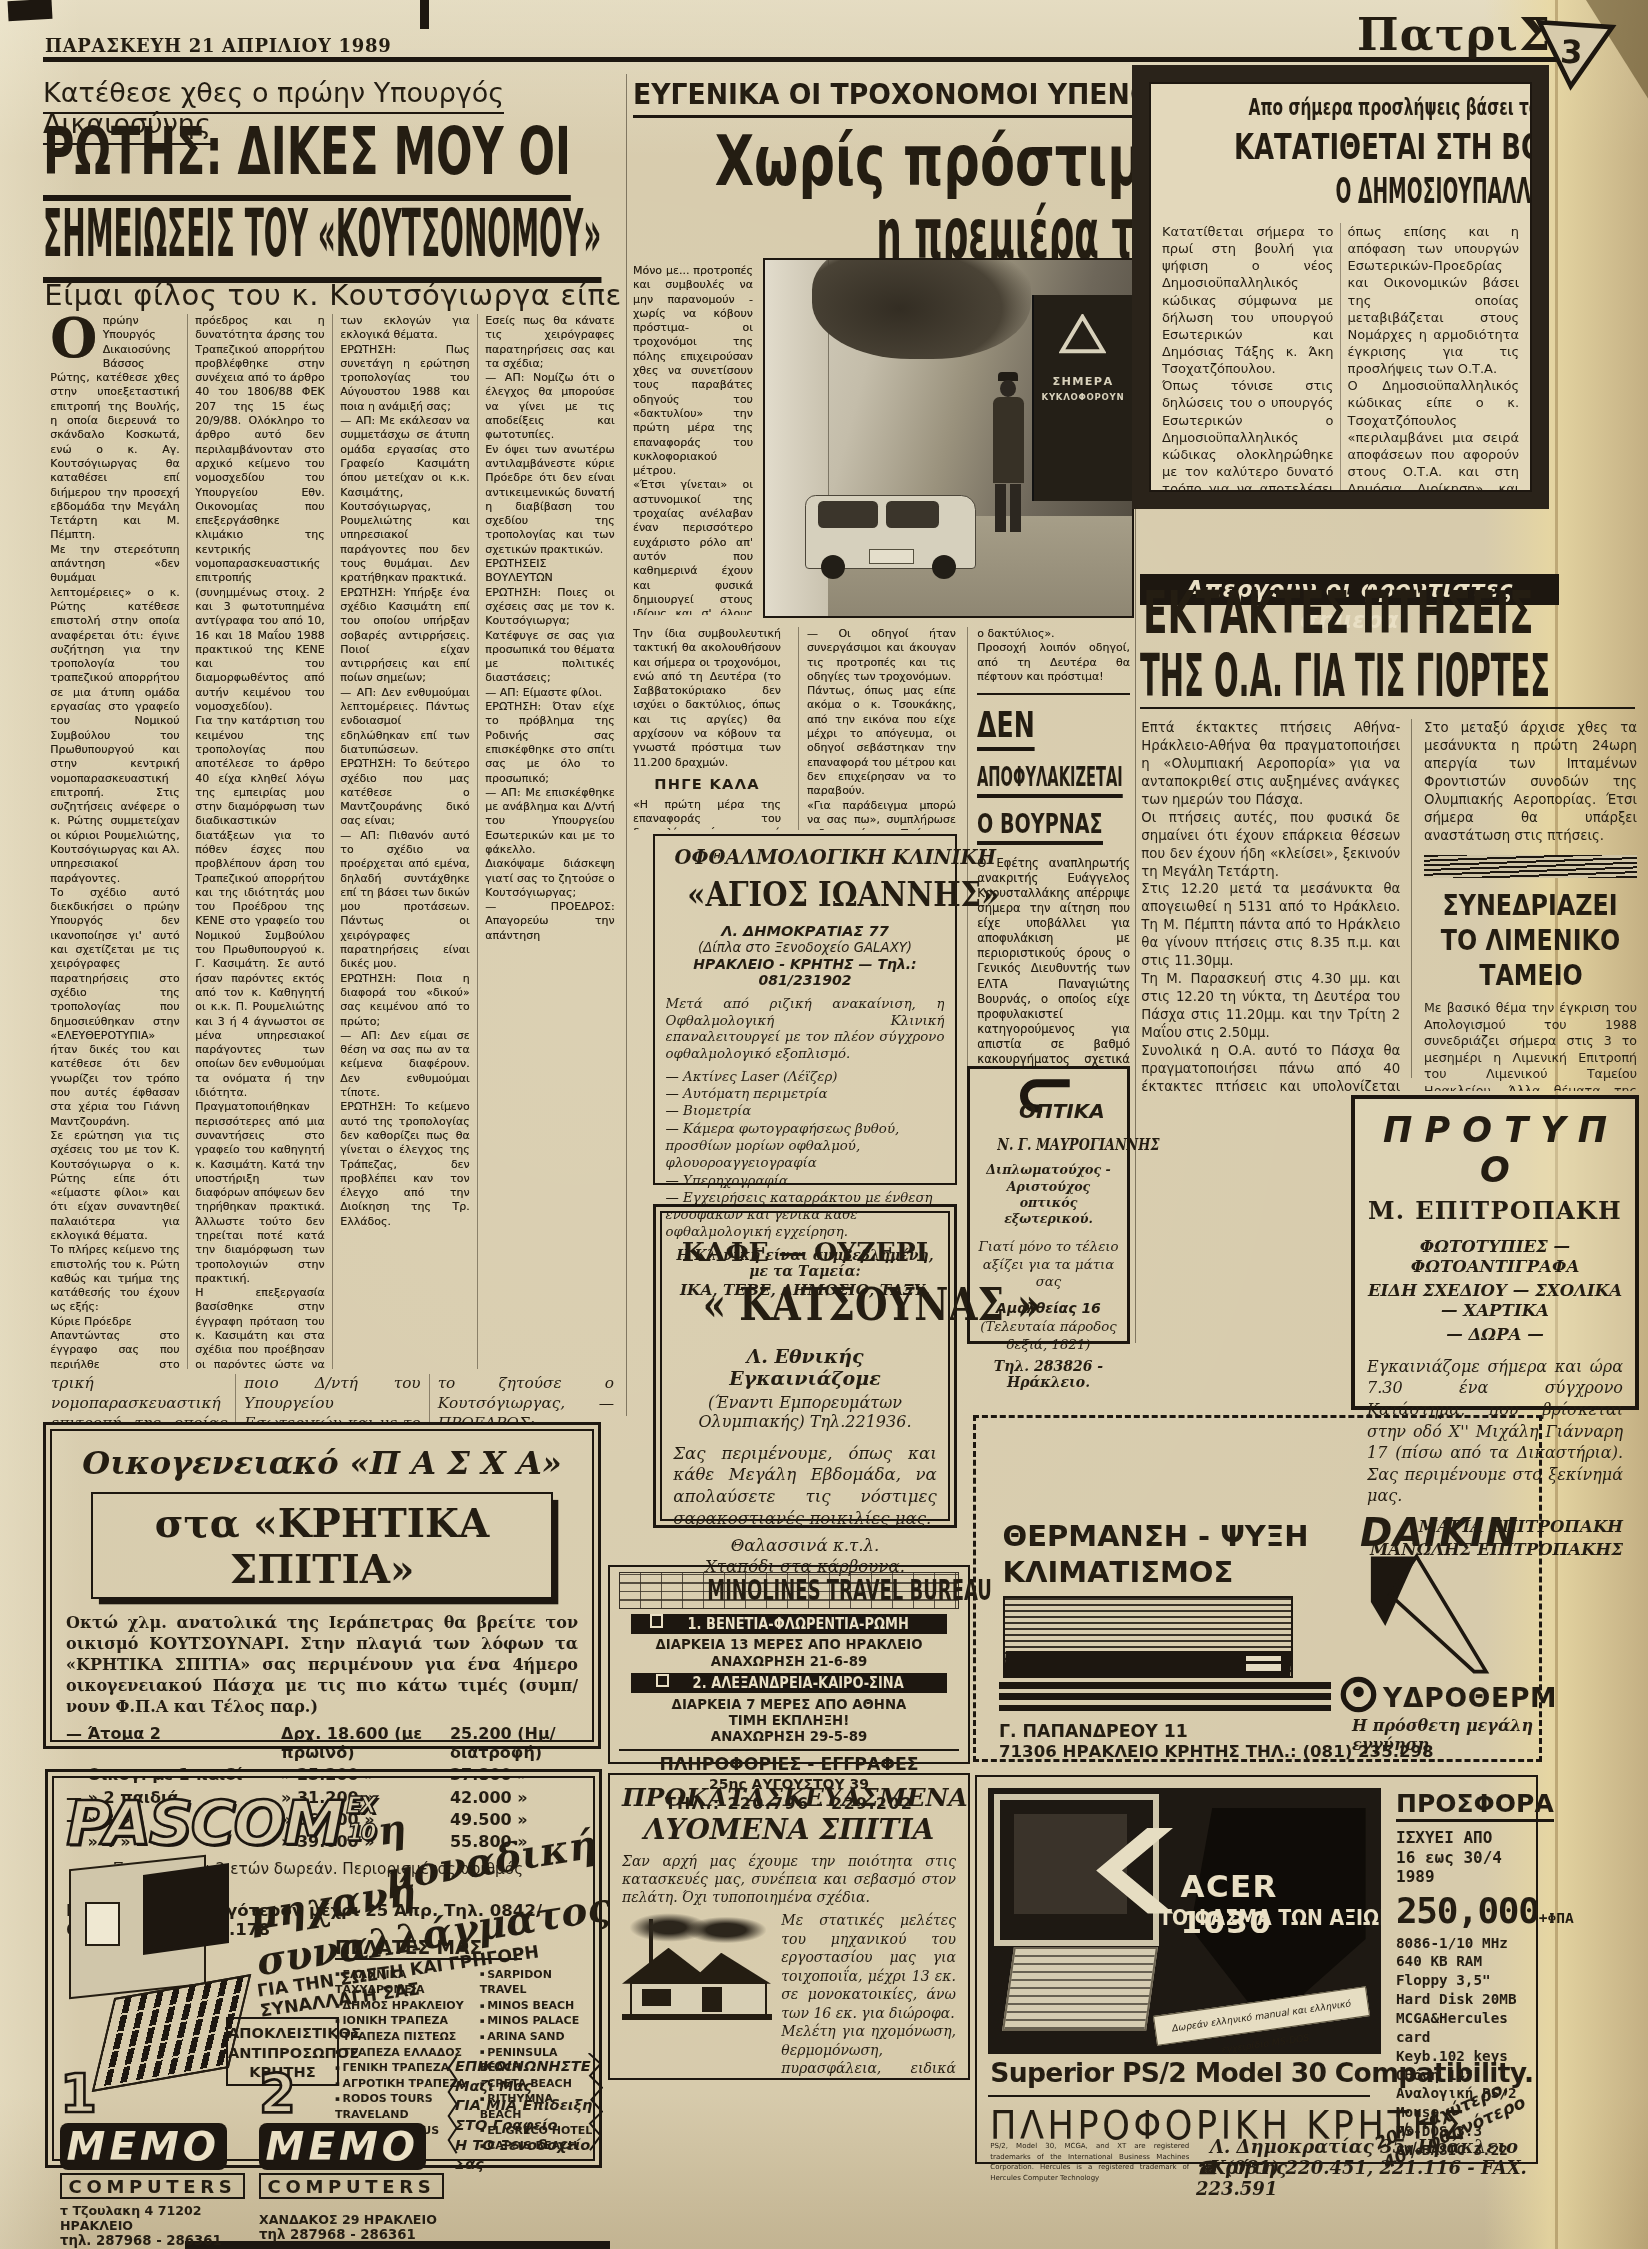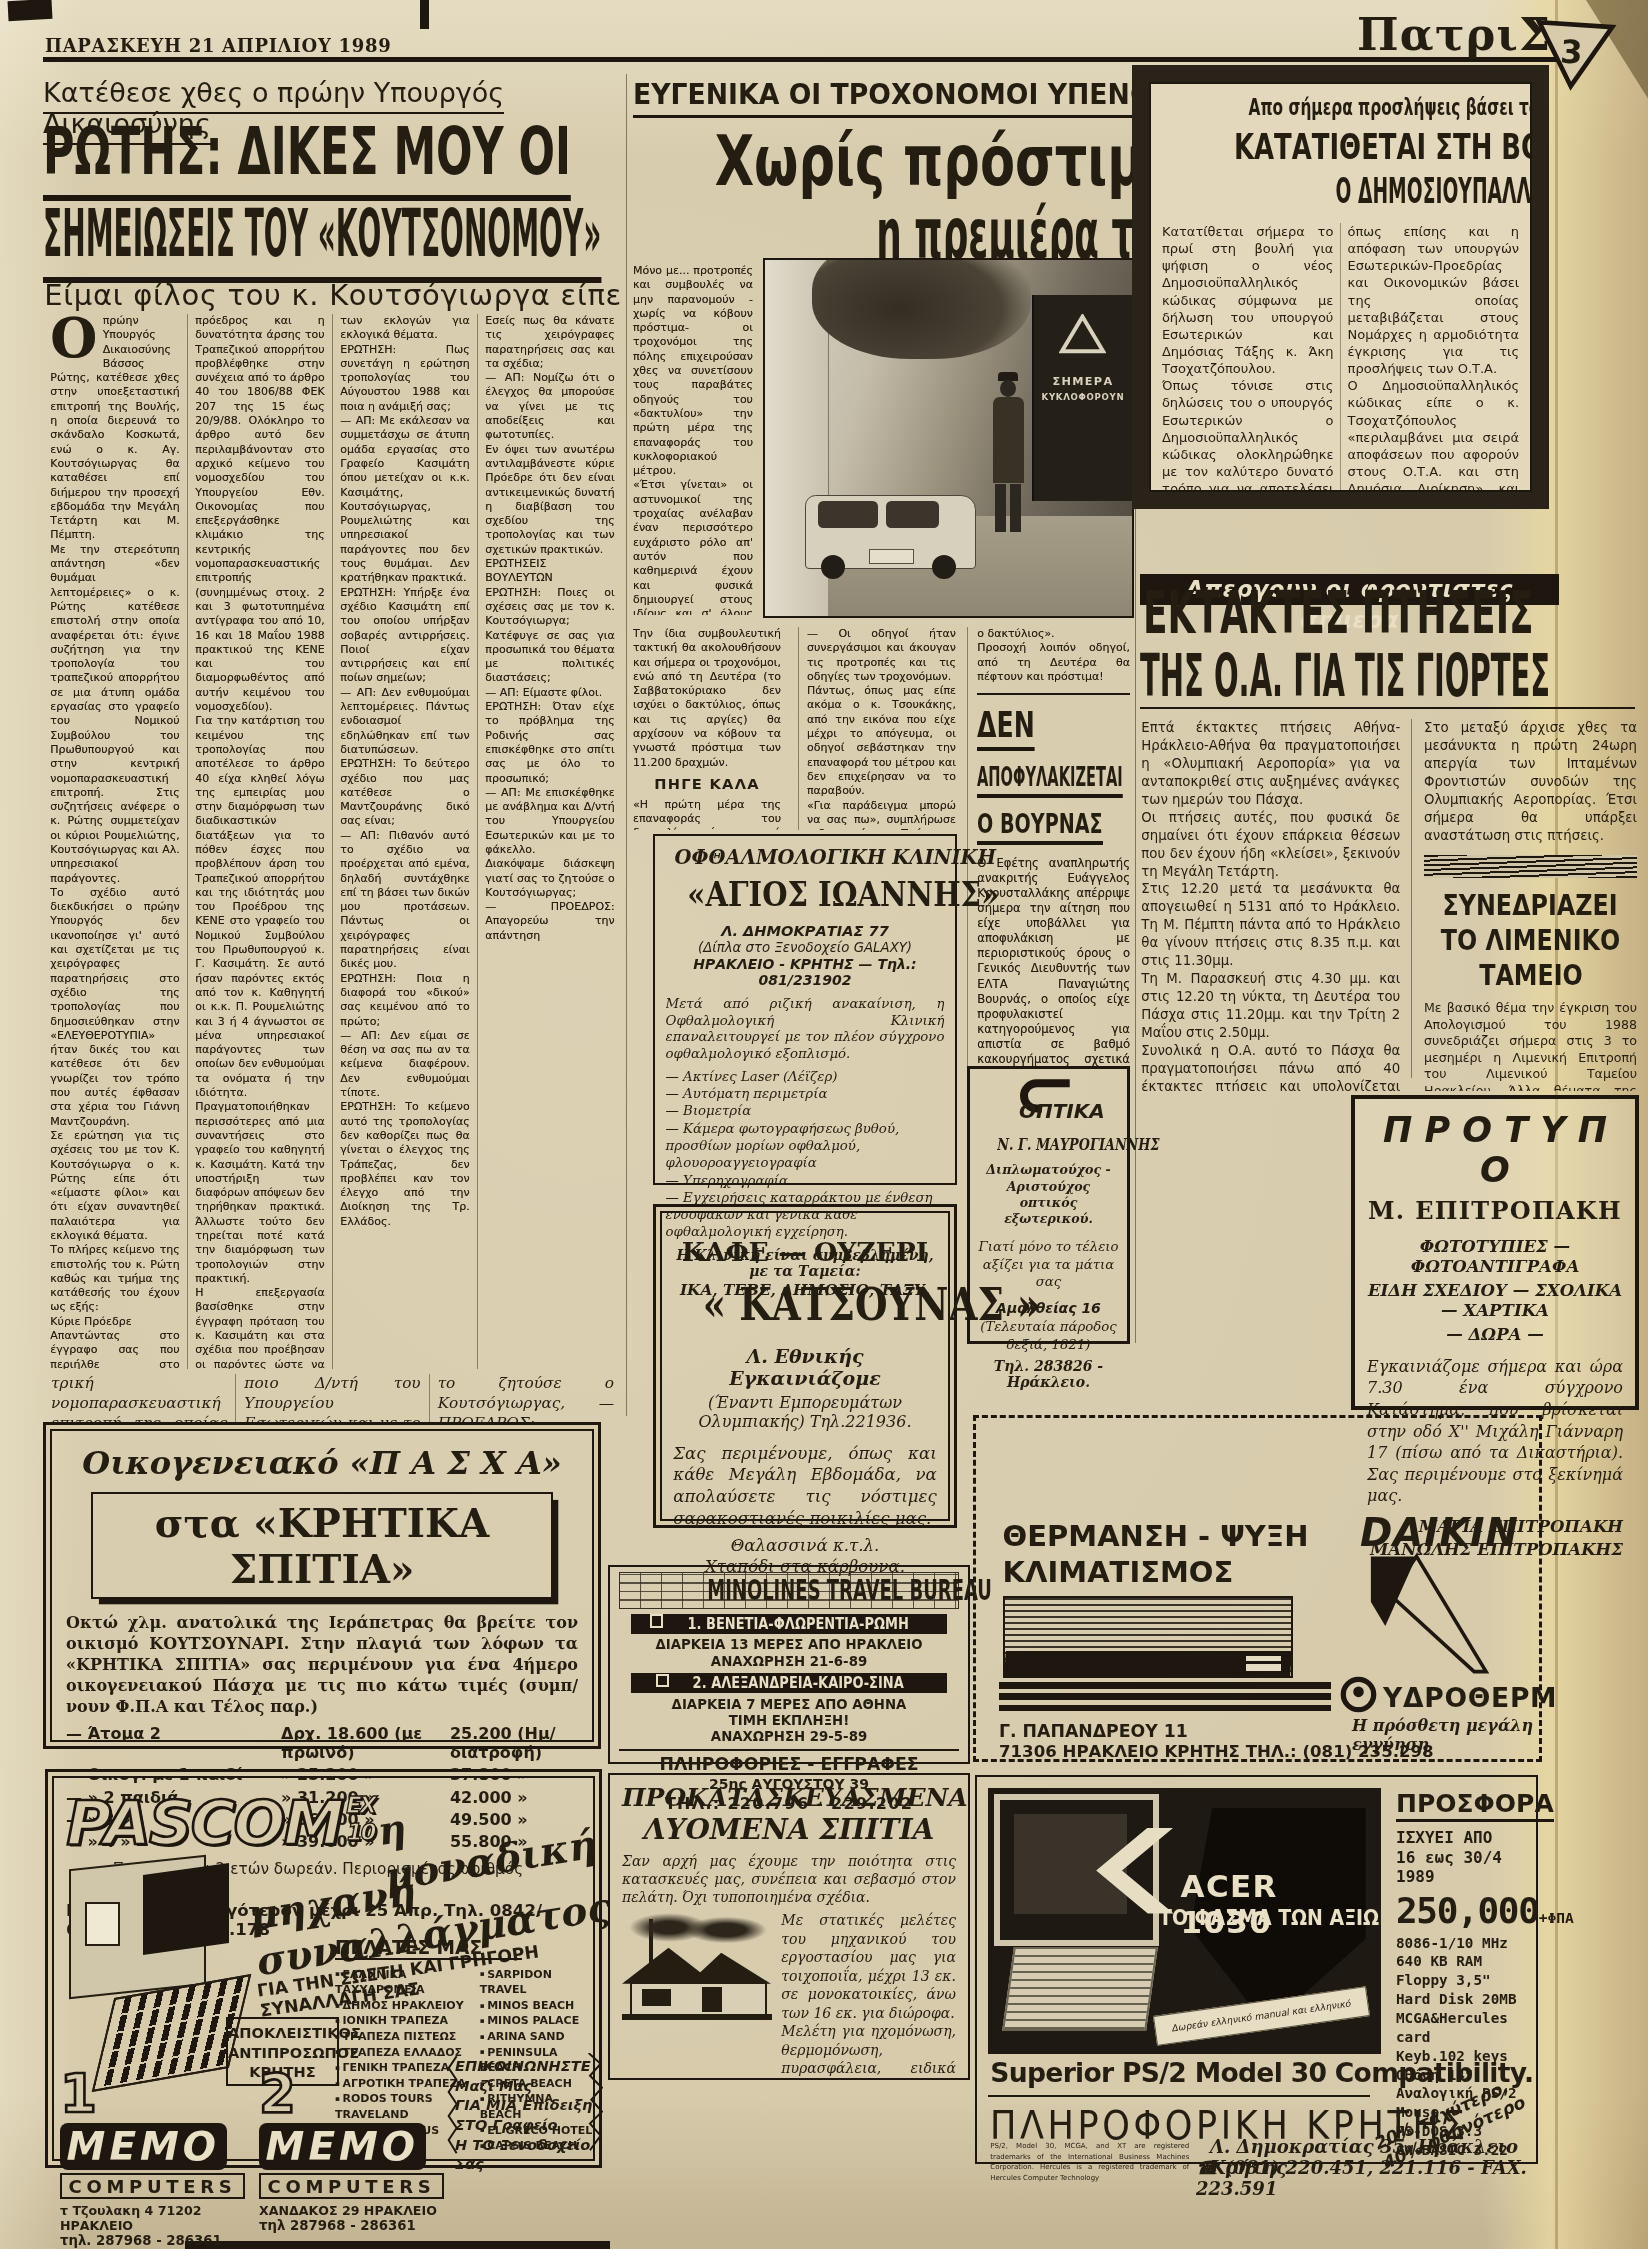--- a/index.html
+++ b/index.html
@@ -416,21 +416,21 @@
       <span class="b" style="font-size:53px;color:#d7cbac;-webkit-text-stroke:2.7px #1d1710;vertical-align:-8px;">1</span>
       <span class="b i" style="font-size:39px;background:#1d1710;color:#e9dfc4;padding:1.3px 6.6px;border-radius:8px;letter-spacing:4px;">ΜΕΜΟ</span>
       <div class="b" style="font-size:18px;border:2px solid #1d1710;display:inline-block;padding:0.7px 6.6px;letter-spacing:4.7px;margin-top:4px;">COMPUTERS</div>
       <div class="b" style="font-size:12.6px;margin-top:4px;">τ Τζουλακη 4  71202 ΗΡΑΚΛΕΙΟ</div>
       <div class="b" style="font-size:13.3px;">τηλ. 287968 - 286361</div>
     </div>
     <div class="abs" style="left:211px;top:291px;width:196px;">
       <span class="b" style="font-size:53px;color:#d7cbac;-webkit-text-stroke:2.7px #1d1710;vertical-align:-8px;">2</span>
       <span class="b i" style="font-size:39px;background:#1d1710;color:#e9dfc4;padding:1.3px 6.6px;border-radius:8px;letter-spacing:4px;">ΜΕΜΟ</span>
       <div class="b" style="font-size:18px;border:2px solid #1d1710;display:inline-block;padding:0.7px 6.6px;letter-spacing:4.7px;margin-top:4px;">COMPUTERS</div>
-      <div class="b" style="font-size:12.6px;margin-top:4px;">ΧΑΝΔΑΚΟΣ 29 ΗΡΑΚΛΕΙΟ</div>
+      <div class="b" style="font-size:12.6px;margin-top:13px;">ΧΑΝΔΑΚΟΣ 29 ΗΡΑΚΛΕΙΟ</div>
       <div class="b" style="font-size:13.3px;">τηλ 287968 - 286361</div>
     </div>
     <div class="abs" style="left:407px;top:284px;width:143px;height:106px;">
       <svg width="13.3" height="100" viewBox="0 0 20 150" style="position:absolute;left:-9.3px;top:0;">
           <polyline points="16,0 4,18 16,36 4,54 16,72 4,90 16,108 4,126 16,146" fill="none" stroke="#1d1710" stroke-width="3"></polyline>
         </svg>
       <svg width="17.3" height="100" viewBox="0 0 26 150" style="position:absolute;right:-5.3px;top:-2.7px;">
           <polyline points="4,0 22,16 6,34 24,52 8,70 24,88 6,106 22,124 6,146" fill="none" stroke="#1d1710" stroke-width="3"></polyline>
         </svg>
       <div class="b i pl" style="font-size:14.6px;line-height:1.35;">ΕΠΙΚΟΙΝΩΝΗΣΤΕ

